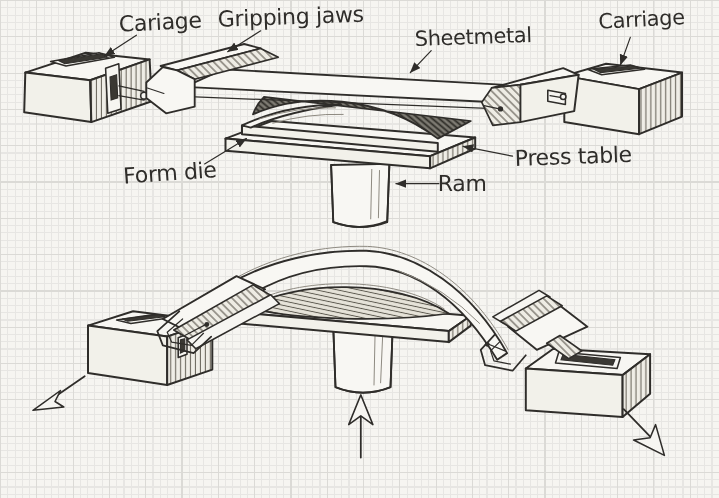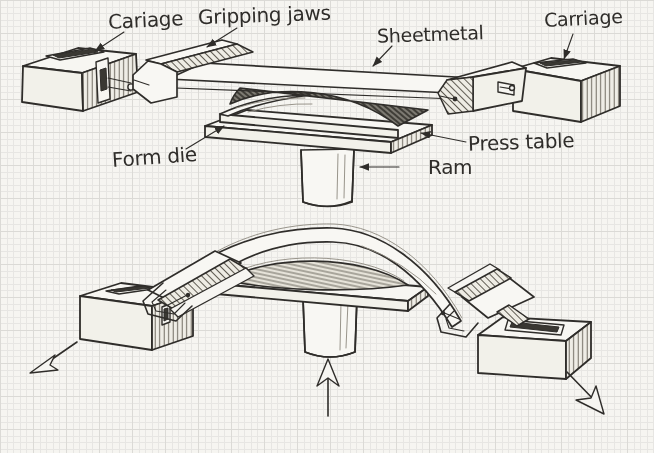--- a/index.html
+++ b/index.html
@@ -28,21 +28,21 @@
   .pdark{fill:url(#pdark);stroke:var(--ink);stroke-width:1.6;stroke-linejoin:round;}
   .pgrain{fill:url(#pgrain);stroke:var(--ink);stroke-width:1.6;stroke-linejoin:round;}
   .dk {fill:#3a3833;stroke:var(--ink);stroke-width:1;}
   .lbl{position:absolute;font:20px "DejaVu Sans", sans-serif;color:var(--ink);white-space:nowrap;letter-spacing:-.3px;}
   #lb-cariage {left:108px;top:8px;transform:rotate(-3deg);}
   #lb-gripping{left:198px;top:3px;transform:rotate(-2deg);}
   #lb-sheet   {left:377px;top:23px;font-size:19px;transform:rotate(-2deg);}
   #lb-carr    {left:544px;top:7px;font-size:19px;transform:rotate(-3deg);}
   #lb-formdie {left:112px;top:145px;transform:rotate(-4deg);}
   #lb-press   {left:468px;top:130px;transform:rotate(-2deg);}
-  #lb-ram     {left:428px;top:155px;}
+  #lb-ram     {left:398px;top:155px;}
 </style>
 </head>
 <body>
 
 <div id="stage">
   <div class="paper-grid"></div>
 
   <svg width="654" height="453" viewBox="0 0 654 453">
     <defs>
       <pattern id="pv" width="4.5" height="10" patternUnits="userSpaceOnUse">

